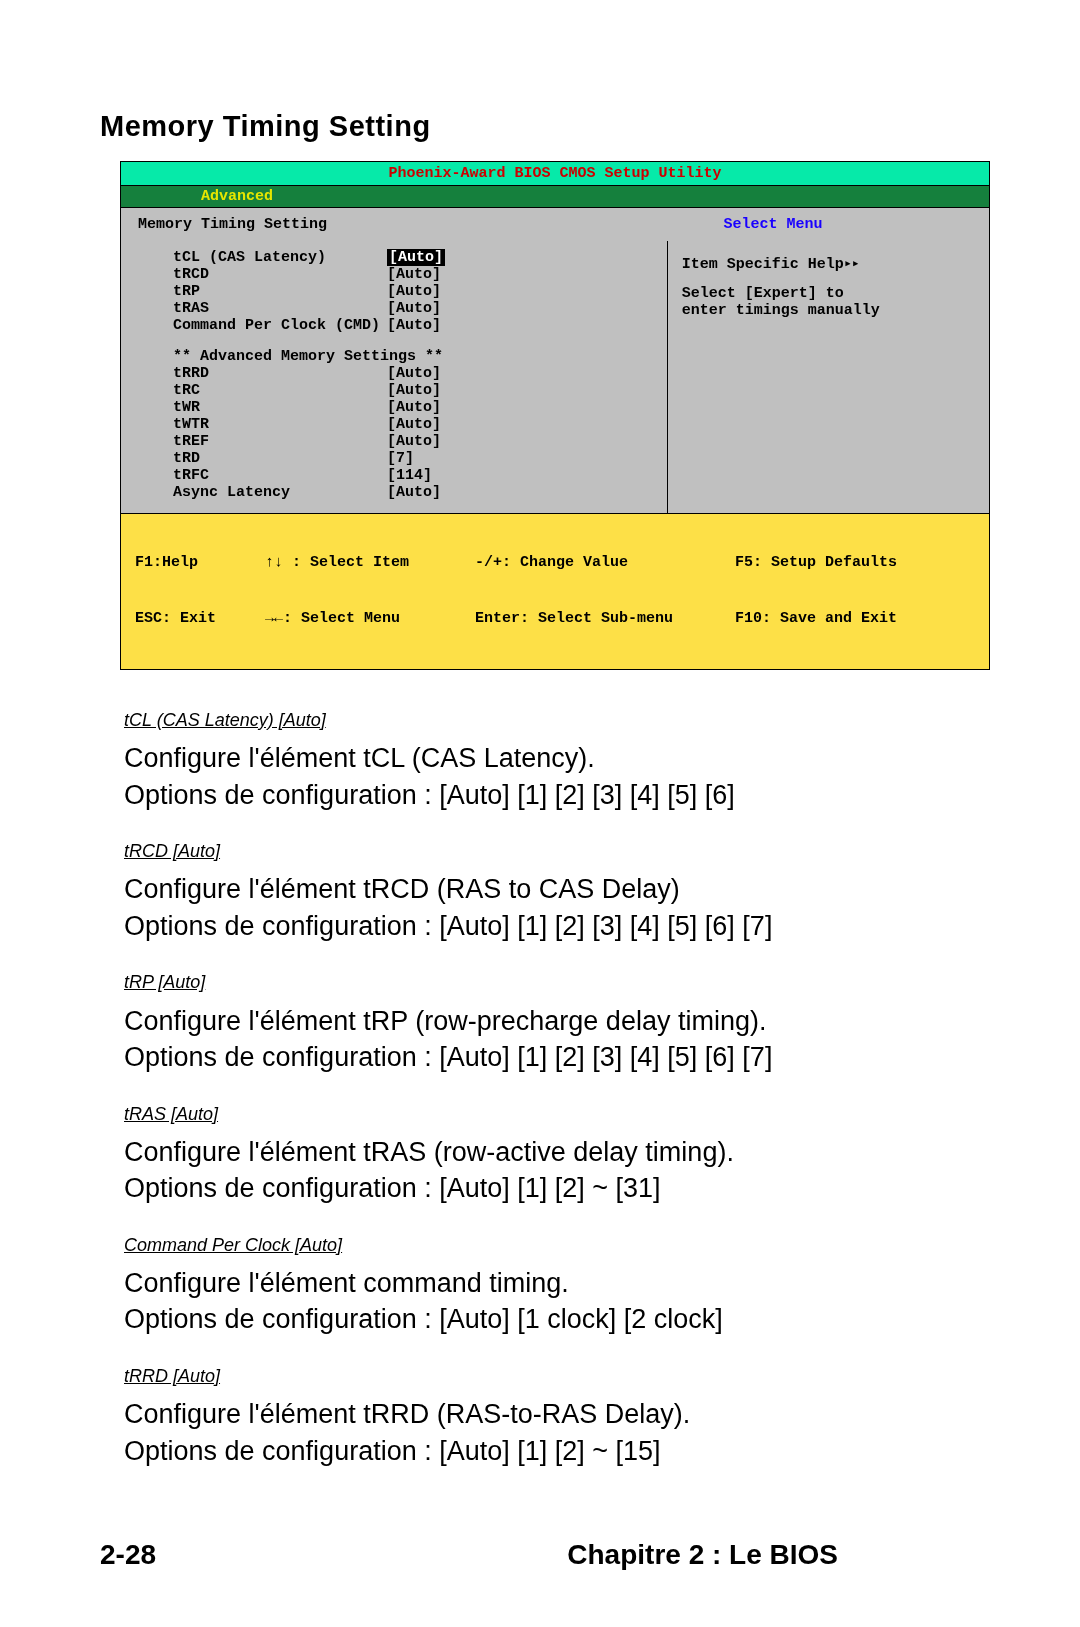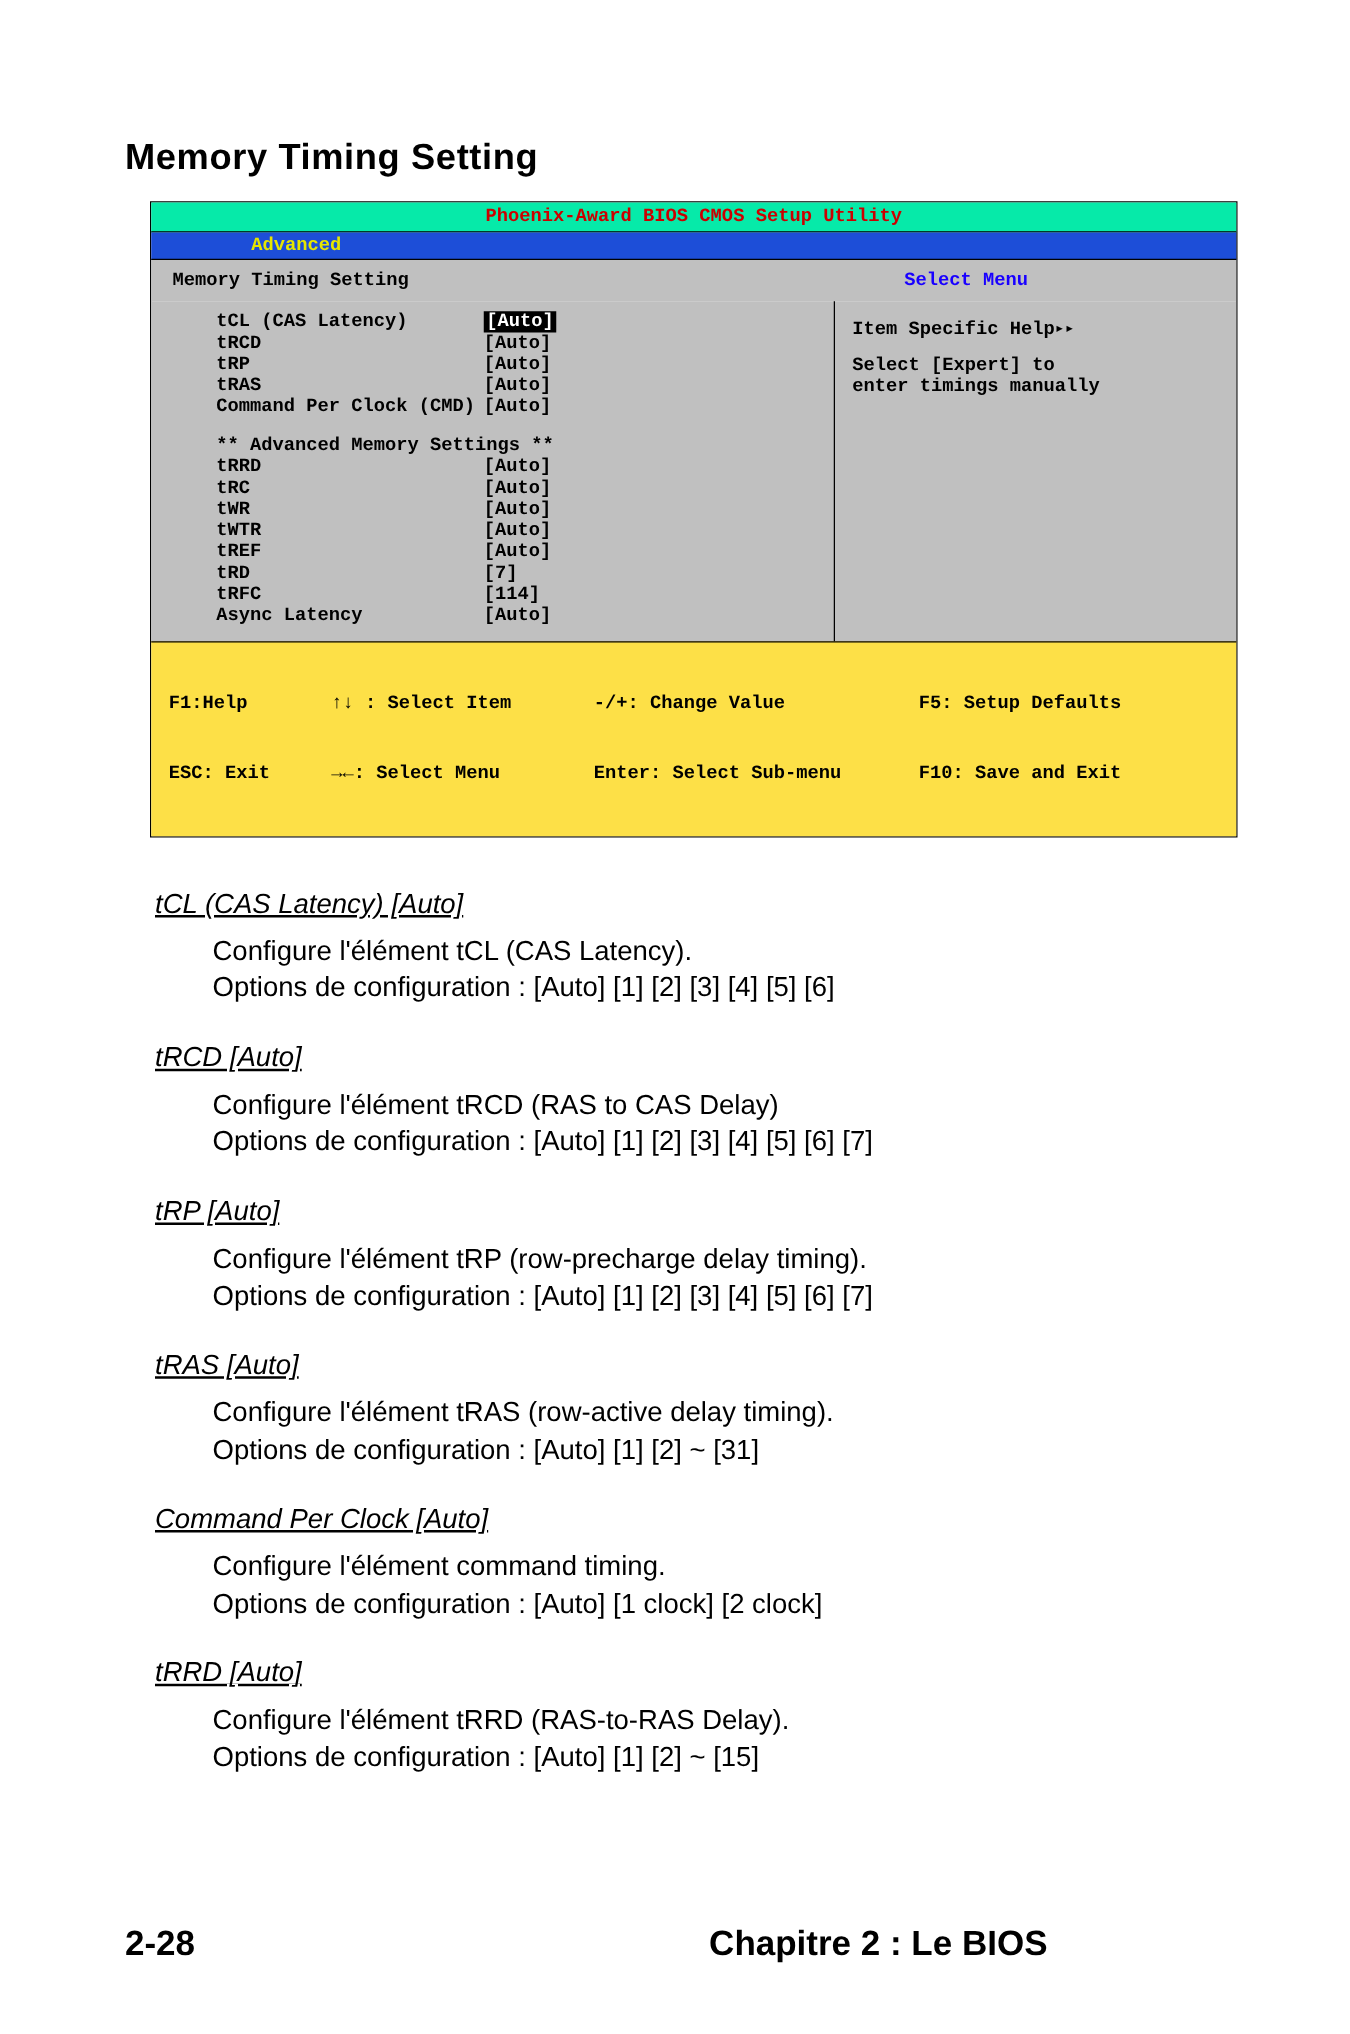--- a/index.html
+++ b/index.html
@@ -2,21 +2,21 @@
 <html><head>
 <meta charset="utf-8">
 <style>
   * { box-sizing: border-box; margin: 0; padding: 0; }
   html, body { width: 1080px; height: 1627px; background: #ffffff; font-family: Arial, Helvetica, sans-serif; color: #000; }
   .page { width: 938px; height: 1627px; padding: 110px 100px 60px 100px; position: relative; }
   .title { font-family: Arial, Helvetica, sans-serif; font-weight: bold; font-size: 29px; margin-bottom: 18px; letter-spacing: 0.5px; }
   
   .bios { width: 870px; margin: 0 0 0 20px; border: 1px solid #000; font-family: Liberation Mono, monospace; font-size: 15px; font-weight: bold; }
   .bios-top { background: #06eaa9; color: #cc0000; text-align: center; padding: 3px 0; border-bottom: 1px solid #000; }
-  .bios-tabbar { background: #1d4ed8; color: #e6e600; padding: 2px 0 2px 80px; border-bottom: 1px solid #000; }
+  .bios-tabbar { background: #15803d; color: #e6e600; padding: 2px 0 2px 80px; border-bottom: 1px solid #000; }
   .bios-body { display: flex; background: #c0c0c0; }
   .bios-left { flex: 1 1 63%; border-right: 1px solid #000; padding: 8px 10px 12px 16px; font-weight: bold; }
   .bios-right { flex: 1 1 37%; padding: 8px 10px 12px 14px; font-weight: bold; }
   .bios-subtitle-row { display: flex; }
   .bios-subtitle-left { flex: 1 1 63%; padding-left: 1px; color: #000; }
   .bios-subtitle-right { flex: 1 1 37%; color: #1900ff; text-align: left; padding-left: 56px; }
   .bios-body-inner { margin-top: 0; }
   .setting-row { display: flex; width: 100%; }
   .setting-label { flex: 0 0 250px; padding-left: 36px; white-space: pre; }
   .setting-value { flex: 0 0 auto; white-space: pre; }
@@ -27,22 +27,22 @@
   .help-text { margin-top: 12px; }
   .bios-footer { background: #fde047; color: #000; border-top: 1px solid #000; padding: 2px 0 3px 0; white-space: pre; line-height: 1.25; }
   .bios-footer-row { display: flex; padding: 0 14px; }
   .ff-col1 { flex: 0 0 130px; }
   .ff-col2 { flex: 0 0 210px; }
   .ff-col3 { flex: 0 0 260px; }
   .ff-col4 { flex: 1 1 auto; }
   
   .descs { margin-top: 38px; padding: 0 24px; font-family: Arial, Helvetica, sans-serif; font-size: 22px; line-height: 1.35; }
   .desc-item { margin-bottom: 26px; }
-  .desc-heading { font-style: italic; text-decoration: underline; font-size: 22px; margin-bottom: 8px; margin-top: 26px; }
-  .desc-body { font-size: 22px; margin-left: 46px; }
+  .desc-heading { font-style: italic; text-decoration: underline; font-size: 18px; margin-bottom: 8px; margin-top: 26px; }
+  .desc-body { font-size: 27px; }
   
   .page-footer { position: absolute; bottom: 56px; left: 100px; right: 100px; display: flex; justify-content: space-between; font-family: Arial, Helvetica, sans-serif; font-weight: bold; font-size: 28px; }
   .tri { display: inline-block; font-size: 13px; vertical-align: 1px; }
 </style>
 </head>
 <body>
 
 <div class="page">
   <h1 class="title">Memory Timing Setting</h1>
 

